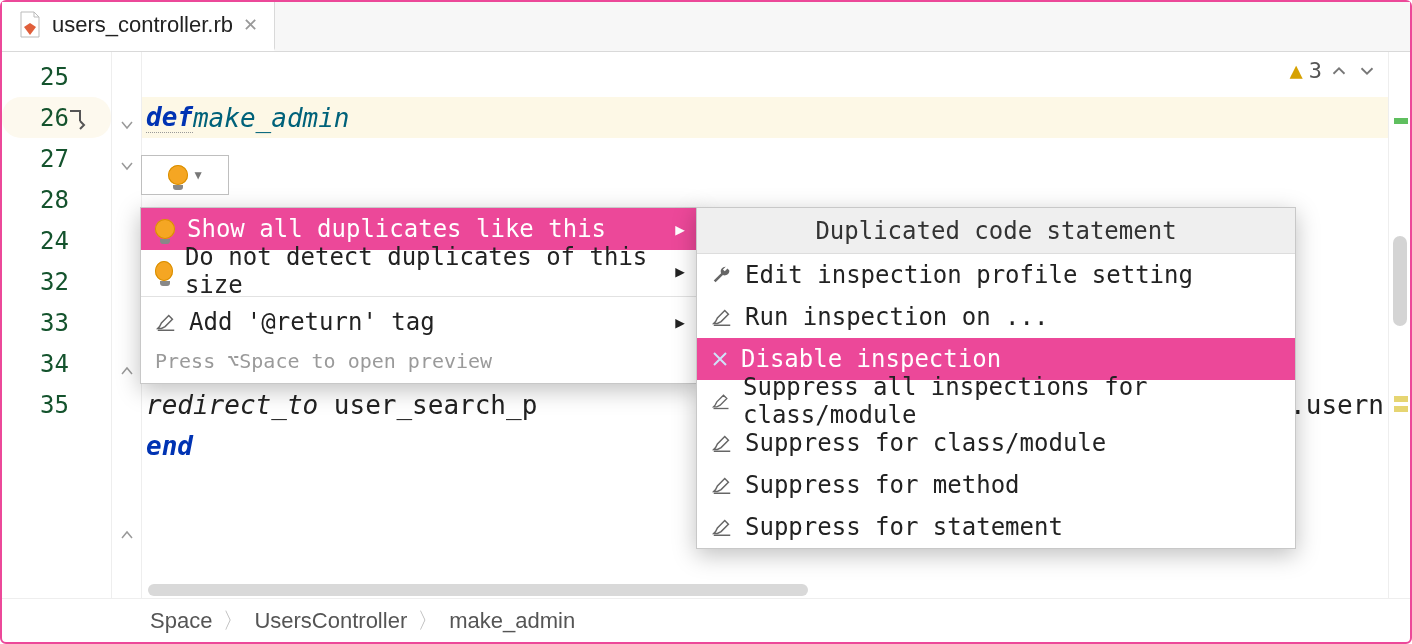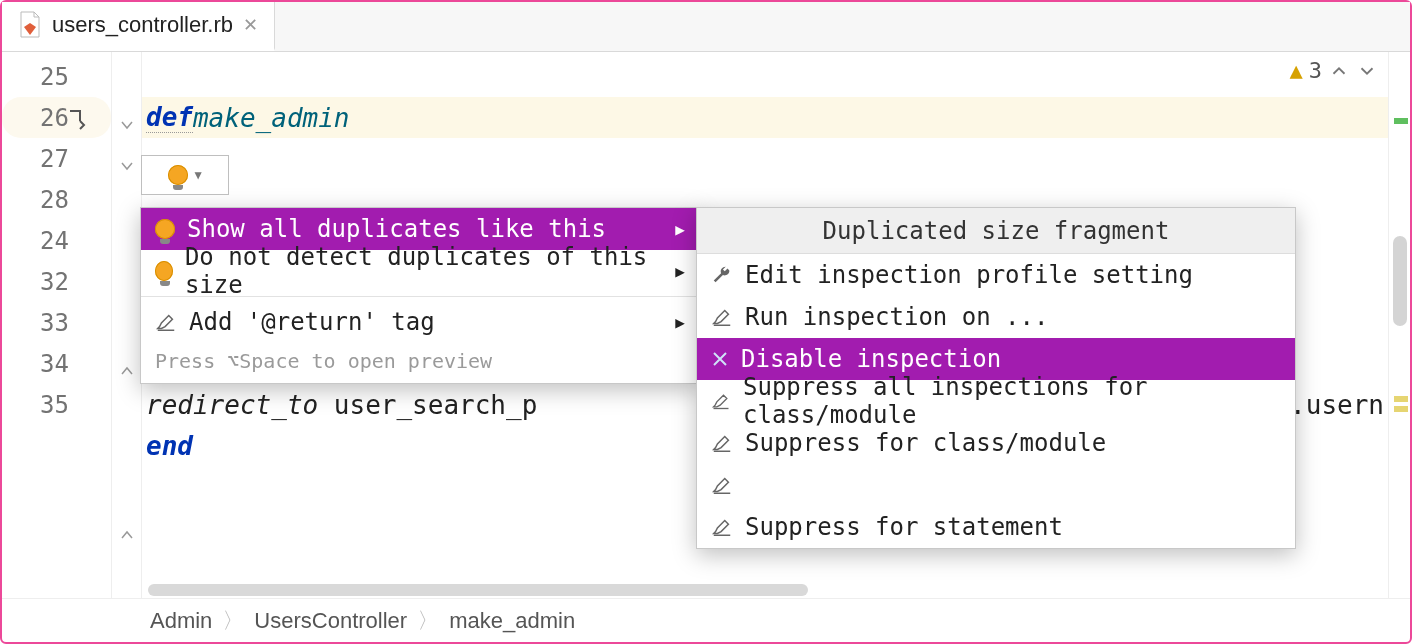--- a/index.html
+++ b/index.html
@@ -7,21 +7,21 @@
   .app { display: flex; flex-direction: column; width: 100%; height: 100%; border: 2px solid #ec4899; border-radius: 6px; }
   
   .tabbar { display: flex; align-items: stretch; height: 50px; border-bottom: 1px solid #d9d9d9; background: #f7f7f7; }
   .tab { display: flex; align-items: center; gap: 10px; padding: 0 16px; background: #fff; border-right: 1px solid #d9d9d9; border-bottom: 3px solid #fff; font-size: 22px; color: #222; }
   .file-icon { width: 24px; height: 28px; position: relative; }
   .file-icon svg { width: 24px; height: 28px; }
   .tab-close { color: #999; font-size: 18px; }
   
   .editor { flex: 1; display: flex; position: relative; font-family: "Menlo", "Consolas", monospace; font-size: 26px; }
   .gutter { width: 110px; border-right: 1px solid #eee; background: #fff; padding-top: 4px; }
-  .gline { height: 41px; display: flex; align-items: center; justify-content: flex-end; padding-right: 42px; color: #737373; font-size: 24px; position: relative; }
+  .gline { height: 41px; display: flex; align-items: center; justify-content: flex-end; padding-right: 42px; color: #14532d; font-size: 24px; position: relative; }
   .gline.active { background: #fdf9ee; border-radius: 19px; }
   .fold-gutter { width: 30px; border-right: 1px solid #eee; position: relative; }
   .fold-mark { position: absolute; left: 50%; transform: translateX(-50%); width: 14px; height: 14px; }
   .fold-mark svg { width: 14px; height: 14px; }
   .code { flex: 1; position: relative; padding-top: 4px; overflow: hidden; }
   .cline { height: 41px; display: flex; align-items: center; white-space: pre; padding-left: 4px; }
   .cline.hl { background: #fdf8e6; }
   .kw { color: #0033b3; font-weight: 600; font-style: italic; }
   .mname { color: #00627a; font-style: italic; }
   .var { font-style: italic; color: #222; }
@@ -36,21 +36,21 @@
   
   .crumbs { height: 44px; border-top: 1px solid #eee; display: flex; align-items: center; padding-left: 148px; font-size: 22px; color: #555; gap: 10px; }
   .crumb-sep { color: #bbb; }
   
   .hscroll { position: absolute; left: 148px; right: 30px; bottom: 48px; height: 12px; }
   .hscroll .thumb { position: absolute; left: 0; width: 660px; height: 12px; background: #d9d9d9; border-radius: 6px; }
   
   .menu { position: absolute; background: #fff; border: 1px solid #c8c8c8; box-shadow: 0 6px 22px rgba(0,0,0,.25); font-size: 24px; color: #222; }
   .menu1 { left: 138px; top: 155px; width: 560px; }
   .menu .row { display: flex; align-items: center; height: 42px; padding: 0 14px; gap: 12px; position: relative; }
-  .menu .row.selected { background: #a21caf; color: #fff; }
+  .menu .row.selected { background: #ec4899; color: #fff; }
   .menu .sep { height: 1px; background: #e2e2e2; margin: 4px 0; }
   .menu .arrow { margin-left: auto; font-size: 16px; }
   .menu .hint { font-size: 20px; color: #9a9a9a; padding: 6px 14px 10px; }
   .bulb { width: 20px; height: 20px; border-radius: 50%; background: #f5a623; position: relative; box-shadow: 0 0 0 1px #d88f00 inset; }
   .bulb::after { content: ""; position: absolute; bottom: -5px; left: 5px; width: 10px; height: 5px; background: #888; border-radius: 0 0 3px 3px; }
   .pencil-icon { width: 22px; height: 22px; color: #666; }
   .wrench-icon { width: 22px; height: 22px; color: #555; }
   .x-icon { width: 18px; height: 18px; }
   
   .menu2 { left: 694px; top: 155px; width: 600px; }
@@ -171,21 +171,21 @@
             <path d="M3 19h4l4-2 8-8-4-4-8 8-2 4z" fill="none" stroke="#666" stroke-width="1.6"></path>
             <path d="M3 21h18" stroke="#666" stroke-width="1.6"></path>
           </svg>
         <span>Add '@return' tag</span>
         <span class="arrow">▶</span>
       </div>
       <div class="hint">Press ⌥Space to open preview</div>
     </div>
 
     <div class="menu menu2">
-      <div class="header">Duplicated size fragment</div>
+      <div class="header">Duplicated code statement</div>
       <div class="row">
         <svg class="wrench-icon" viewBox="0 0 24 24">
             <path d="M20 7a5 5 0 01-7 5l-8 8-2-2 8-8a5 5 0 015-7l-3 3 2 2 3-3z" fill="#666"></path>
           </svg>
         <span>Edit inspection profile setting</span>
       </div>
       <div class="row">
         <svg class="pencil-icon" viewBox="0 0 24 24">
             <path d="M3 19h4l4-2 8-8-4-4-8 8-2 4z" fill="none" stroke="#666" stroke-width="1.6"></path>
             <path d="M3 21h18" stroke="#666" stroke-width="1.6"></path>
@@ -210,37 +210,38 @@
             <path d="M3 19h4l4-2 8-8-4-4-8 8-2 4z" fill="none" stroke="#666" stroke-width="1.6"></path>
             <path d="M3 21h18" stroke="#666" stroke-width="1.6"></path>
           </svg>
         <span>Suppress for class/module</span>
       </div>
       <div class="row">
         <svg class="pencil-icon" viewBox="0 0 24 24">
             <path d="M3 19h4l4-2 8-8-4-4-8 8-2 4z" fill="none" stroke="#666" stroke-width="1.6"></path>
             <path d="M3 21h18" stroke="#666" stroke-width="1.6"></path>
           </svg>
+        <span>Suppress for method</span>
       </div>
       <div class="row">
         <svg class="pencil-icon" viewBox="0 0 24 24">
             <path d="M3 19h4l4-2 8-8-4-4-8 8-2 4z" fill="none" stroke="#666" stroke-width="1.6"></path>
             <path d="M3 21h18" stroke="#666" stroke-width="1.6"></path>
           </svg>
         <span>Suppress for statement</span>
       </div>
     </div>
 
   </div>
 
   <div class="hscroll">
     <div class="thumb"></div>
   </div>
 
   <div class="crumbs">
-    <span>Admin</span>
+    <span>Space</span>
     <span class="crumb-sep">〉</span>
     <span>UsersController</span>
     <span class="crumb-sep">〉</span>
     <span>make_admin</span>
   </div>
 
 </div>
 
 </body></html>

